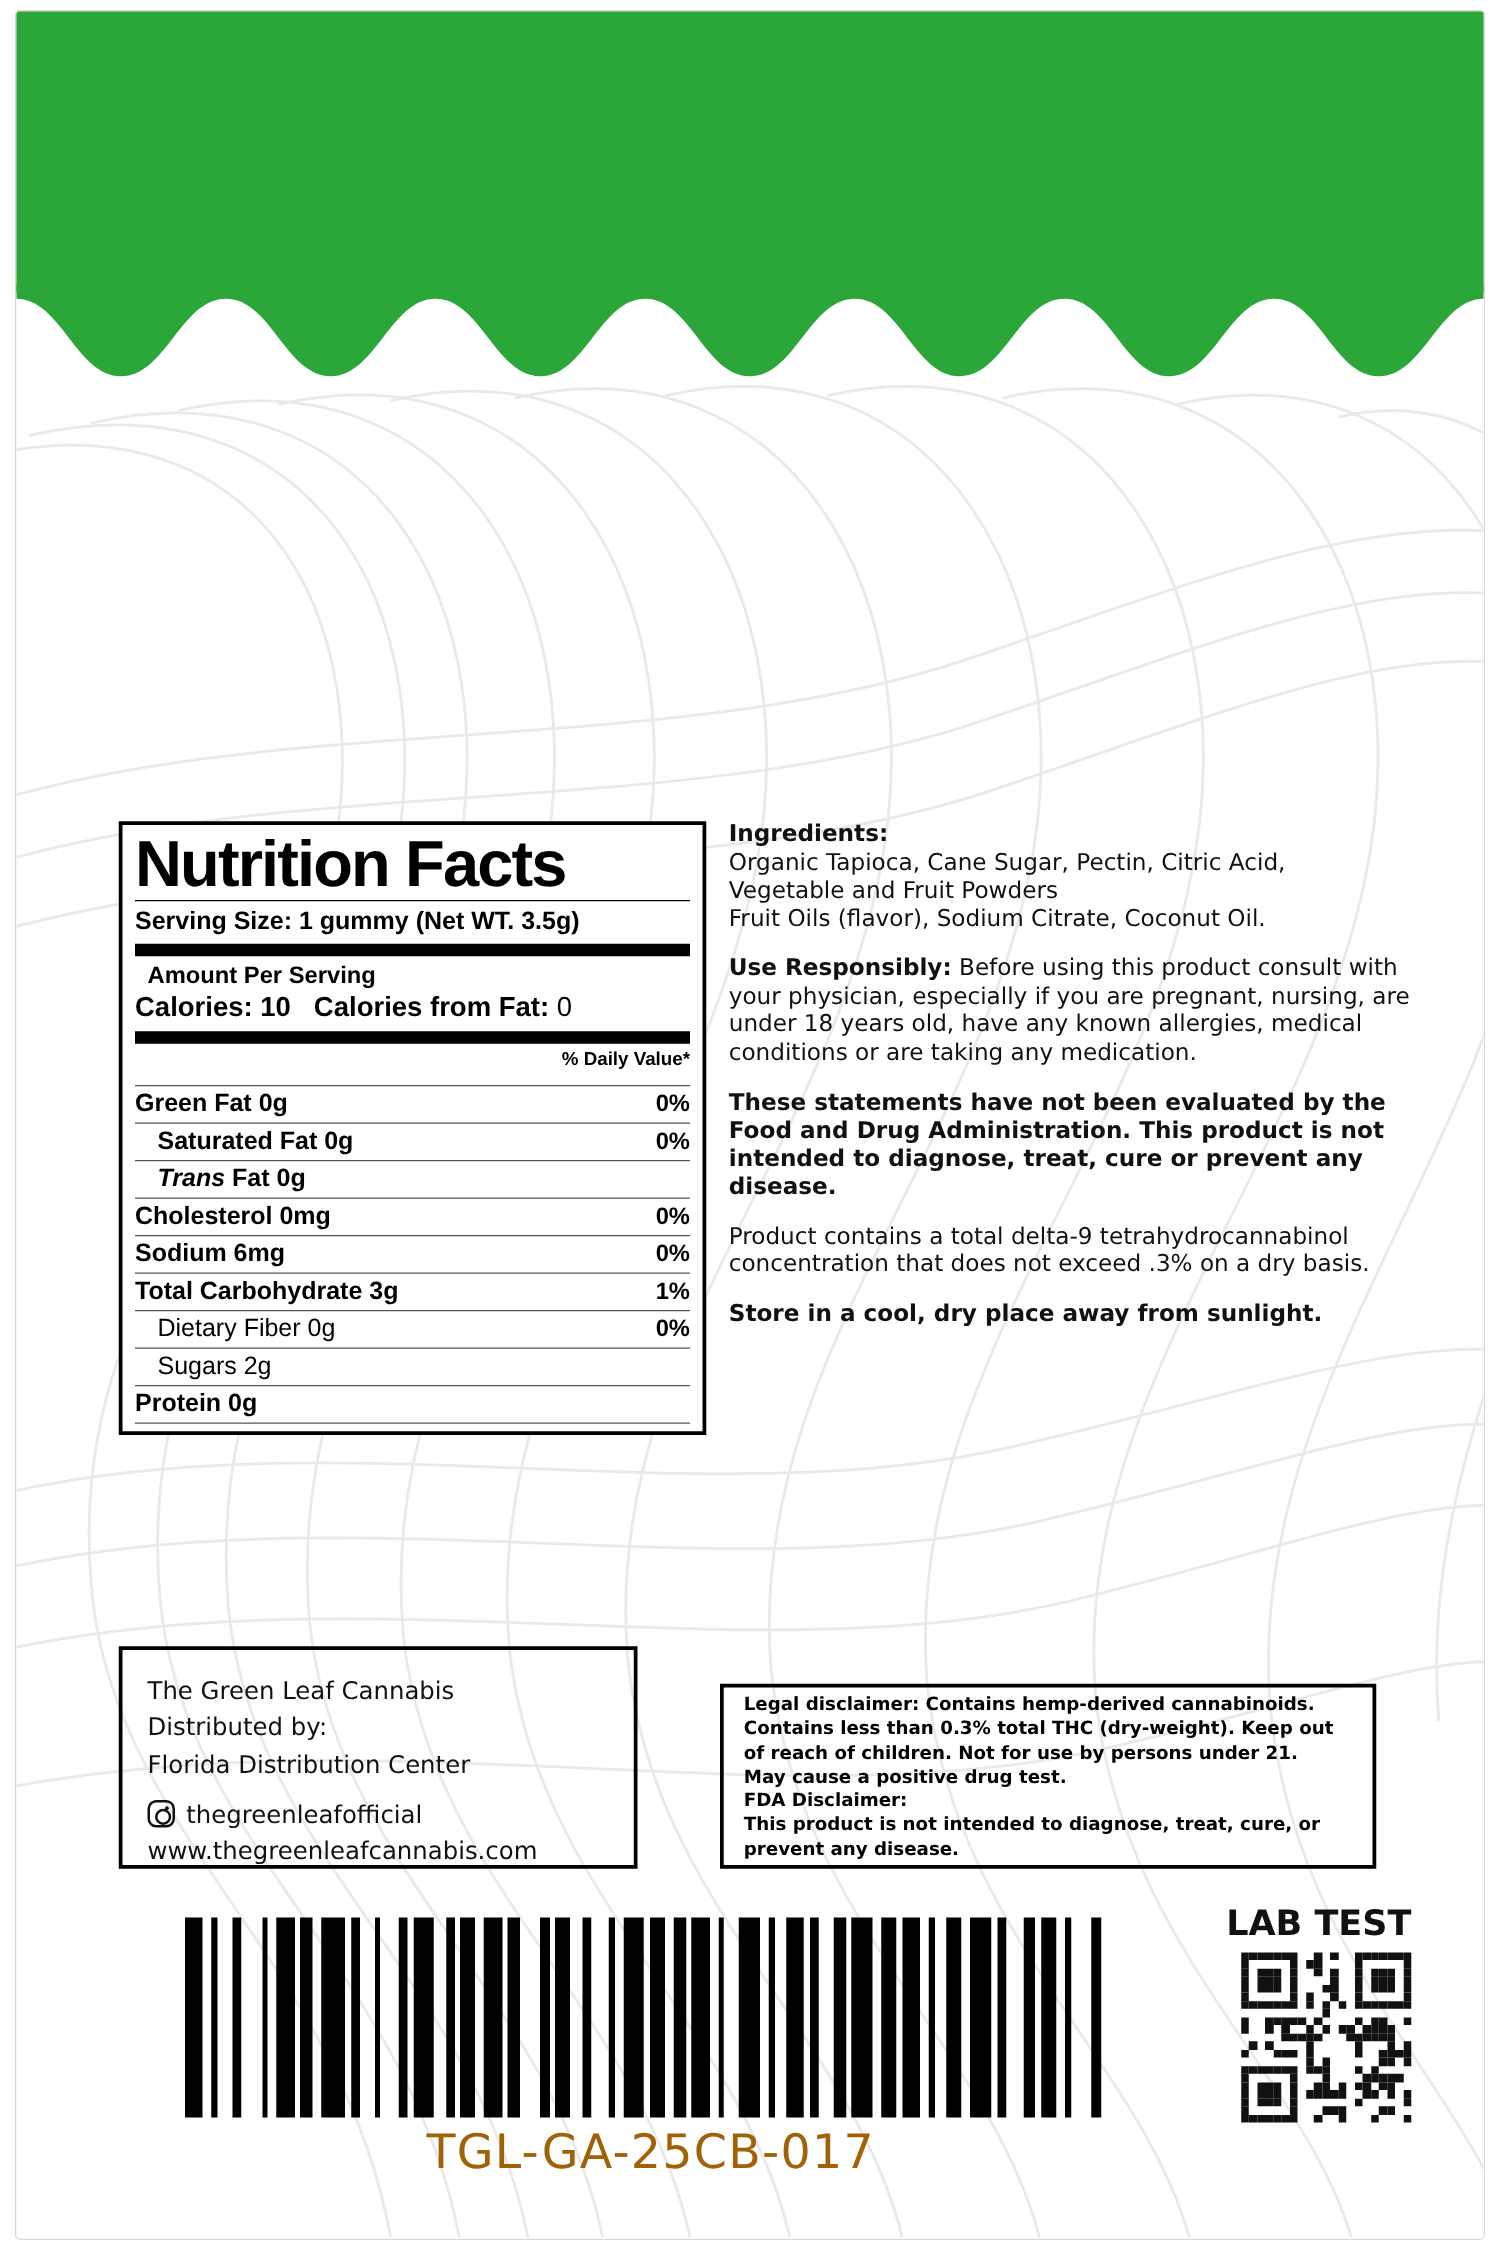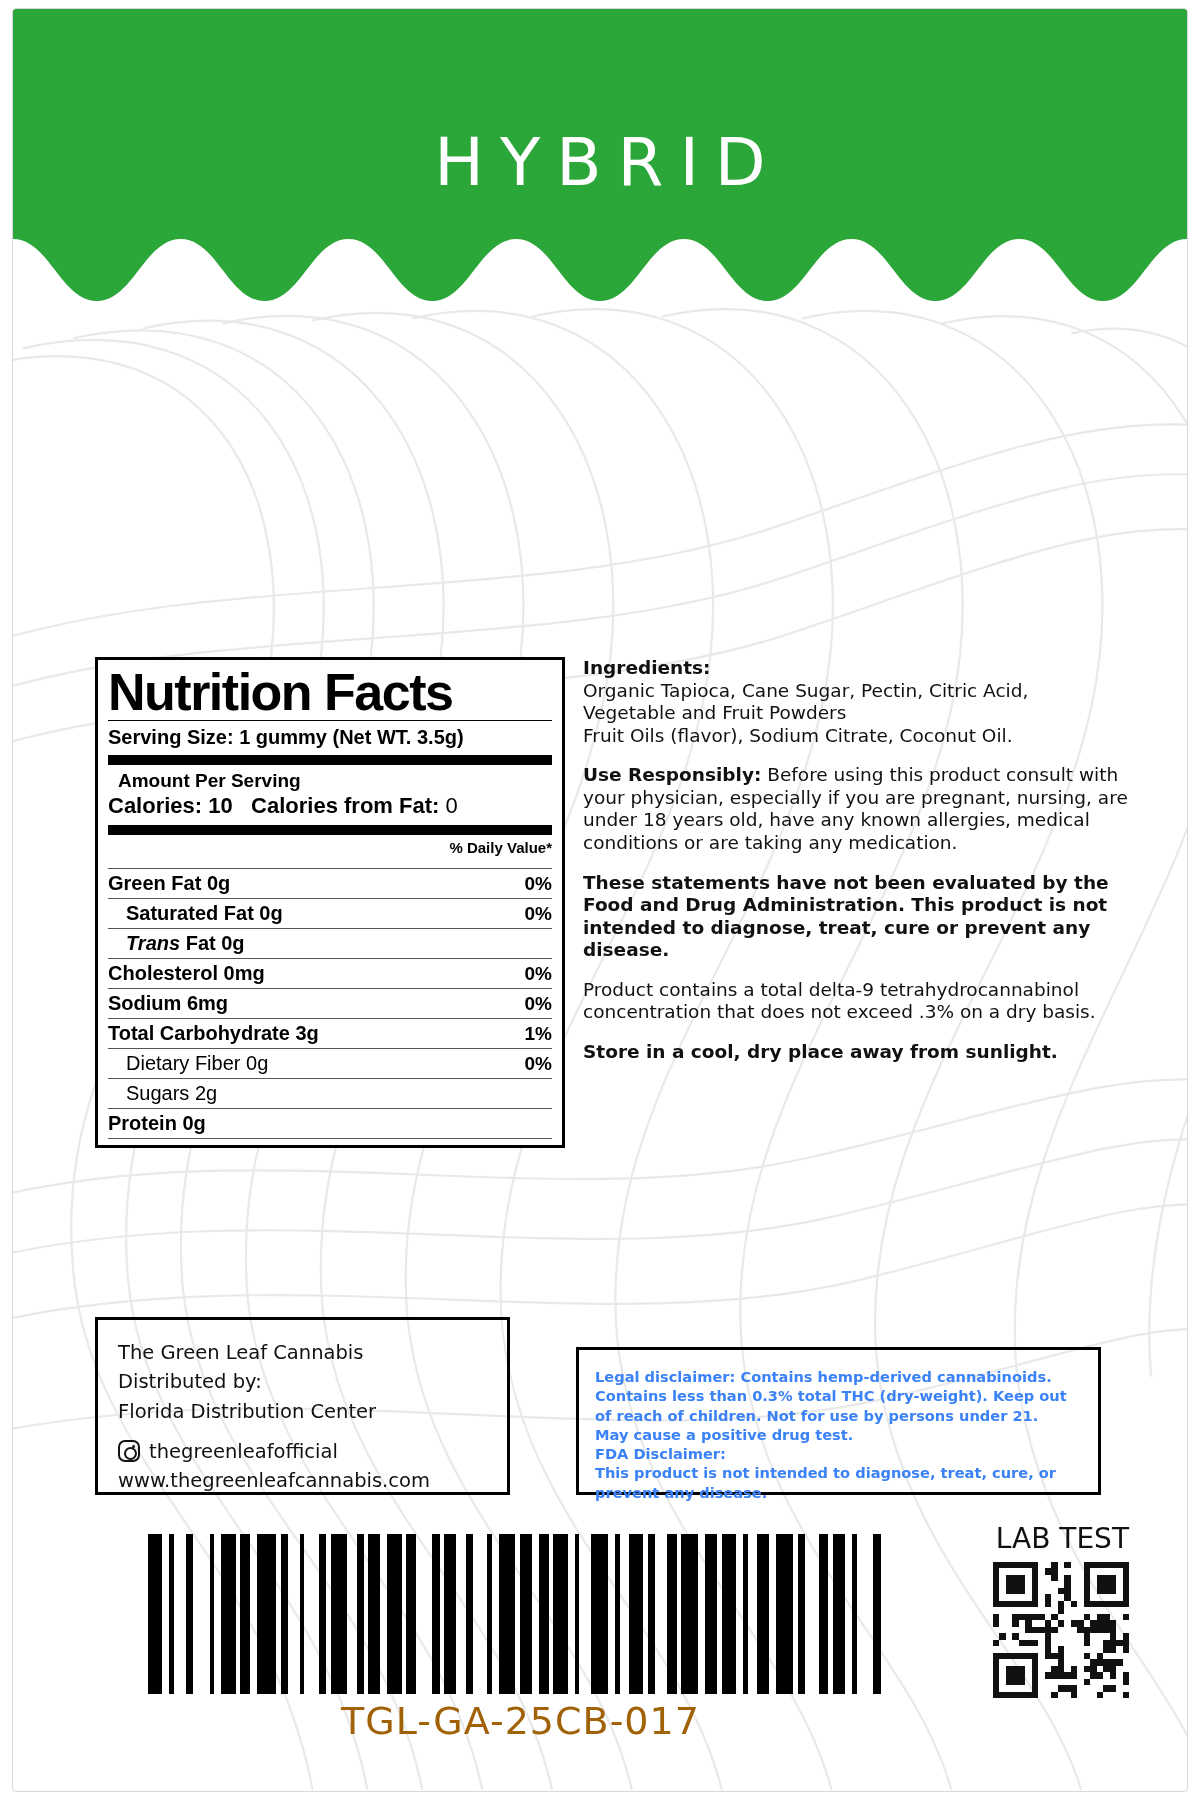--- a/index.html
+++ b/index.html
@@ -198,26 +198,26 @@
   }
 
   
   .legal-box {
     position: absolute;
     left: 563px;
     top: 1338px;
     width: 525px;
     height: 148px;
     border: 3px solid #000;
-    padding: 17px 16px;
+    padding: 4px 16px;
     font-family: "DejaVu Sans", sans-serif;
     font-size: 14.6px;
     font-weight: bold;
     line-height: 1.32;
-    color: #3b82f6;
+    color: #000000;
   }
 
   
   .barcode-wrap {
     position: absolute;
     left: 135px;
     top: 1525px;
     width: 745px;
     height: 160px;
     display: flex;
@@ -237,21 +237,21 @@
     color: #a16207;
   }
 
   
   .labtest-title {
     position: absolute;
     right: 58px;
     top: 1513px;
     font-family: "DejaVu Sans", sans-serif;
     font-size: 28px;
-    font-weight: normal;
+    font-weight: bold;
     color: #111;
     letter-spacing: 0px;
   }
   .qr {
     position: absolute;
     right: 58px;
     top: 1553px;
     width: 136px;
     height: 136px;
     display: grid;
@@ -289,21 +289,20 @@
       <path d="M-40 1430 C 280 1360, 600 1450, 860 1395 C 1030 1358, 1140 1310, 1216 1325"></path>
     </g>
   </svg>
 
   <div class="header-band">
     <div class="header-fill"></div>
     <svg class="header-wave" viewBox="0 0 1176 80" preserveAspectRatio="none">
       <path d="M0,0 L1176,0 L1176,12 C1140,12 1128,74 1092,74 C1056,74 1044,12 1008,12 C972,12 960,74 924,74 C888,74 876,12 840,12 C804,12 792,74 756,74 C720,74 708,12 672,12 C636,12 624,74 588,74 C552,74 540,12 504,12 C468,12 456,74 420,74 C384,74 372,12 336,12 C300,12 288,74 252,74 C216,74 204,12 168,12 C132,12 120,74 84,74 C48,74 36,12 0,12 Z" fill="#2ba639"></path>
     </svg>
   </div>
-  <div class="header-title">HYBRID</div>
 
   <div class="content">
 
     <div class="nutrition-panel">
       <div class="nf-title rule-thin">Nutrition Facts</div>
       <div class="nf-serving rule-thick">Serving Size: 1 gummy   (Net WT. 3.5g)</div>
       <div>
         <div class="nf-amount">Amount Per Serving</div>
         <div class="nf-calories rule-thick">
           <span>Calories: 10</span>&nbsp;&nbsp;&nbsp;<span>Calories from Fat:</span> <span class="light">0</span>

